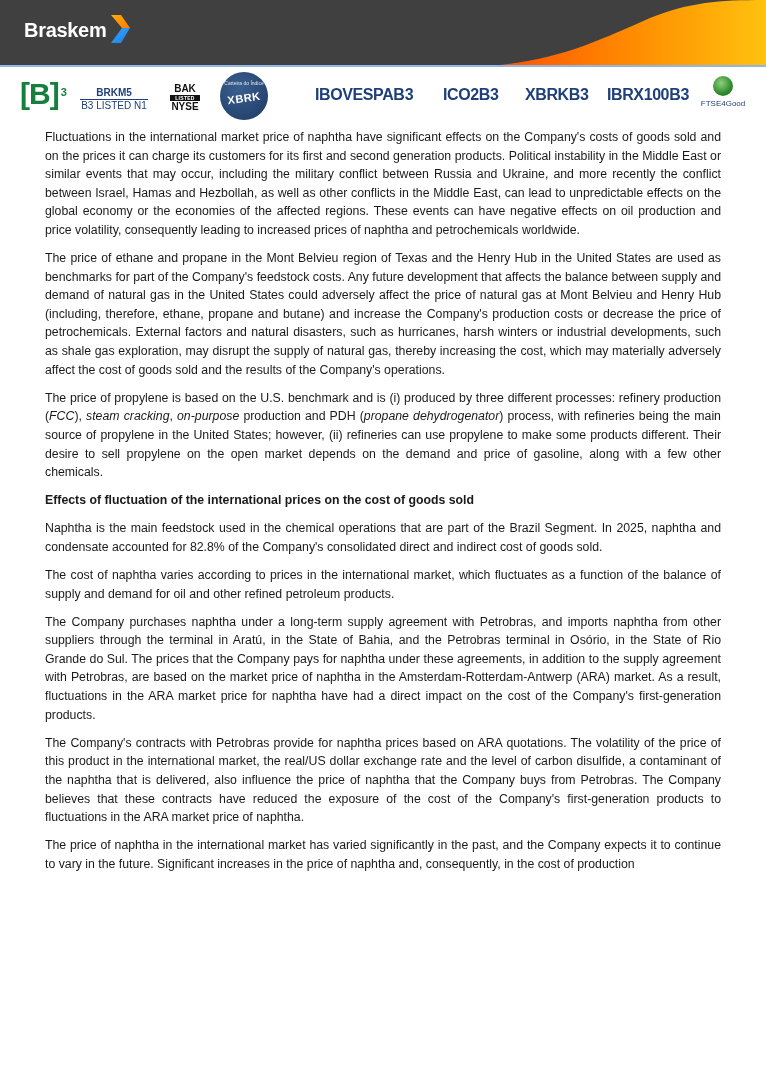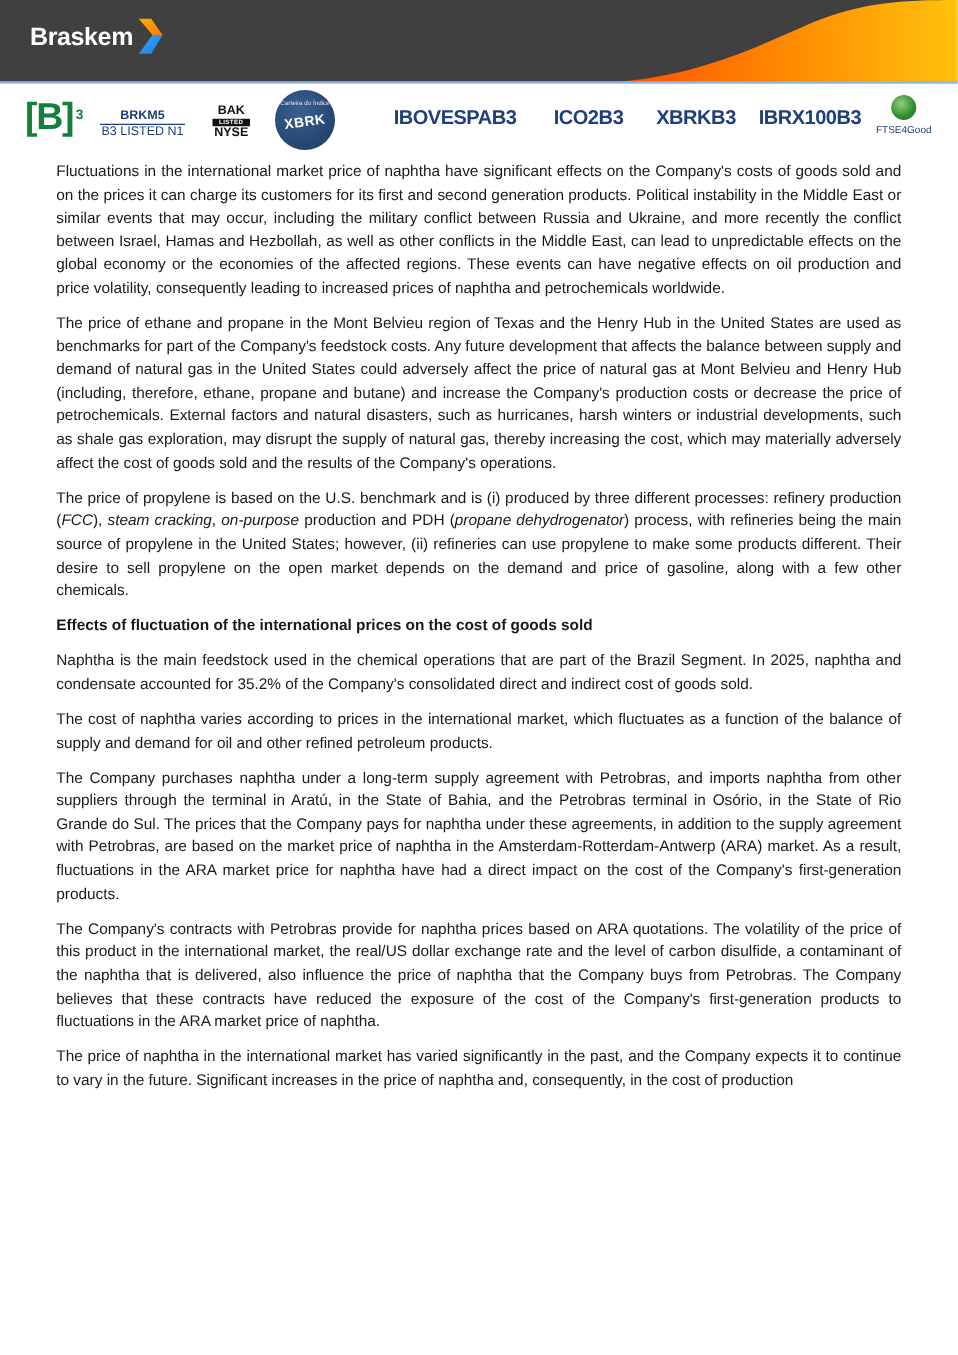--- a/index.html
+++ b/index.html
@@ -104,18 +104,18 @@
     <div class="globe"></div>
     <div class="lbl">FTSE4Good</div>
   </div>
 </div>
 
 <div class="content">
   <p>Fluctuations in the international market price of naphtha have significant effects on the Company's costs of goods sold and on the prices it can charge its customers for its first and second generation products. Political instability in the Middle East or similar events that may occur, including the military conflict between Russia and Ukraine, and more recently the conflict between Israel, Hamas and Hezbollah, as well as other conflicts in the Middle East, can lead to unpredictable effects on the global economy or the economies of the affected regions. These events can have negative effects on oil production and price volatility, consequently leading to increased prices of naphtha and petrochemicals worldwide.</p>
   <p>The price of ethane and propane in the Mont Belvieu region of Texas and the Henry Hub in the United States are used as benchmarks for part of the Company's feedstock costs. Any future development that affects the balance between supply and demand of natural gas in the United States could adversely affect the price of natural gas at Mont Belvieu and Henry Hub (including, therefore, ethane, propane and butane) and increase the Company's production costs or decrease the price of petrochemicals. External factors and natural disasters, such as hurricanes, harsh winters or industrial developments, such as shale gas exploration, may disrupt the supply of natural gas, thereby increasing the cost, which may materially adversely affect the cost of goods sold and the results of the Company's operations.</p>
   <p><span>The price of propylene is based on the U.S. benchmark and is (i) produced by three different processes: refinery production (</span><i>FCC</i><span>), </span><i>steam cracking</i><span>, </span><i>on-purpose</i><span> production and PDH (</span><i>propane dehydrogenator</i><span>) process, with refineries being the main source of propylene in the United States; however, (ii) refineries can use propylene to make some products different. Their desire to sell propylene on the open market depends on the demand and price of gasoline, along with a few other chemicals.</span></p>
   <p class="h">Effects of fluctuation of the international prices on the cost of goods sold</p>
-  <p>Naphtha is the main feedstock used in the chemical operations that are part of the Brazil Segment. In 2025, naphtha and condensate accounted for 35.2% of the Company's consolidated direct and indirect cost of goods sold.</p>
+  <p>Naphtha is the main feedstock used in the chemical operations that are part of the Brazil Segment. In 2025, naphtha and condensate accounted for 82.8% of the Company's consolidated direct and indirect cost of goods sold.</p>
   <p>The cost of naphtha varies according to prices in the international market, which fluctuates as a function of the balance of supply and demand for oil and other refined petroleum products.</p>
   <p>The Company purchases naphtha under a long-term supply agreement with Petrobras, and imports naphtha from other suppliers through the terminal in Aratú, in the State of Bahia, and the Petrobras terminal in Osório, in the State of Rio Grande do Sul. The prices that the Company pays for naphtha under these agreements, in addition to the supply agreement with Petrobras, are based on the market price of naphtha in the Amsterdam-Rotterdam-Antwerp (ARA) market. As a result, fluctuations in the ARA market price for naphtha have had a direct impact on the cost of the Company's first-generation products.</p>
   <p>The Company's contracts with Petrobras provide for naphtha prices based on ARA quotations. The volatility of the price of this product in the international market, the real/US dollar exchange rate and the level of carbon disulfide, a contaminant of the naphtha that is delivered, also influence the price of naphtha that the Company buys from Petrobras. The Company believes that these contracts have reduced the exposure of the cost of the Company's first-generation products to fluctuations in the ARA market price of naphtha.</p>
   <p>The price of naphtha in the international market has varied significantly in the past, and the Company expects it to continue to vary in the future. Significant increases in the price of naphtha and, consequently, in the cost of production</p>
 </div>
 
 </body></html>

